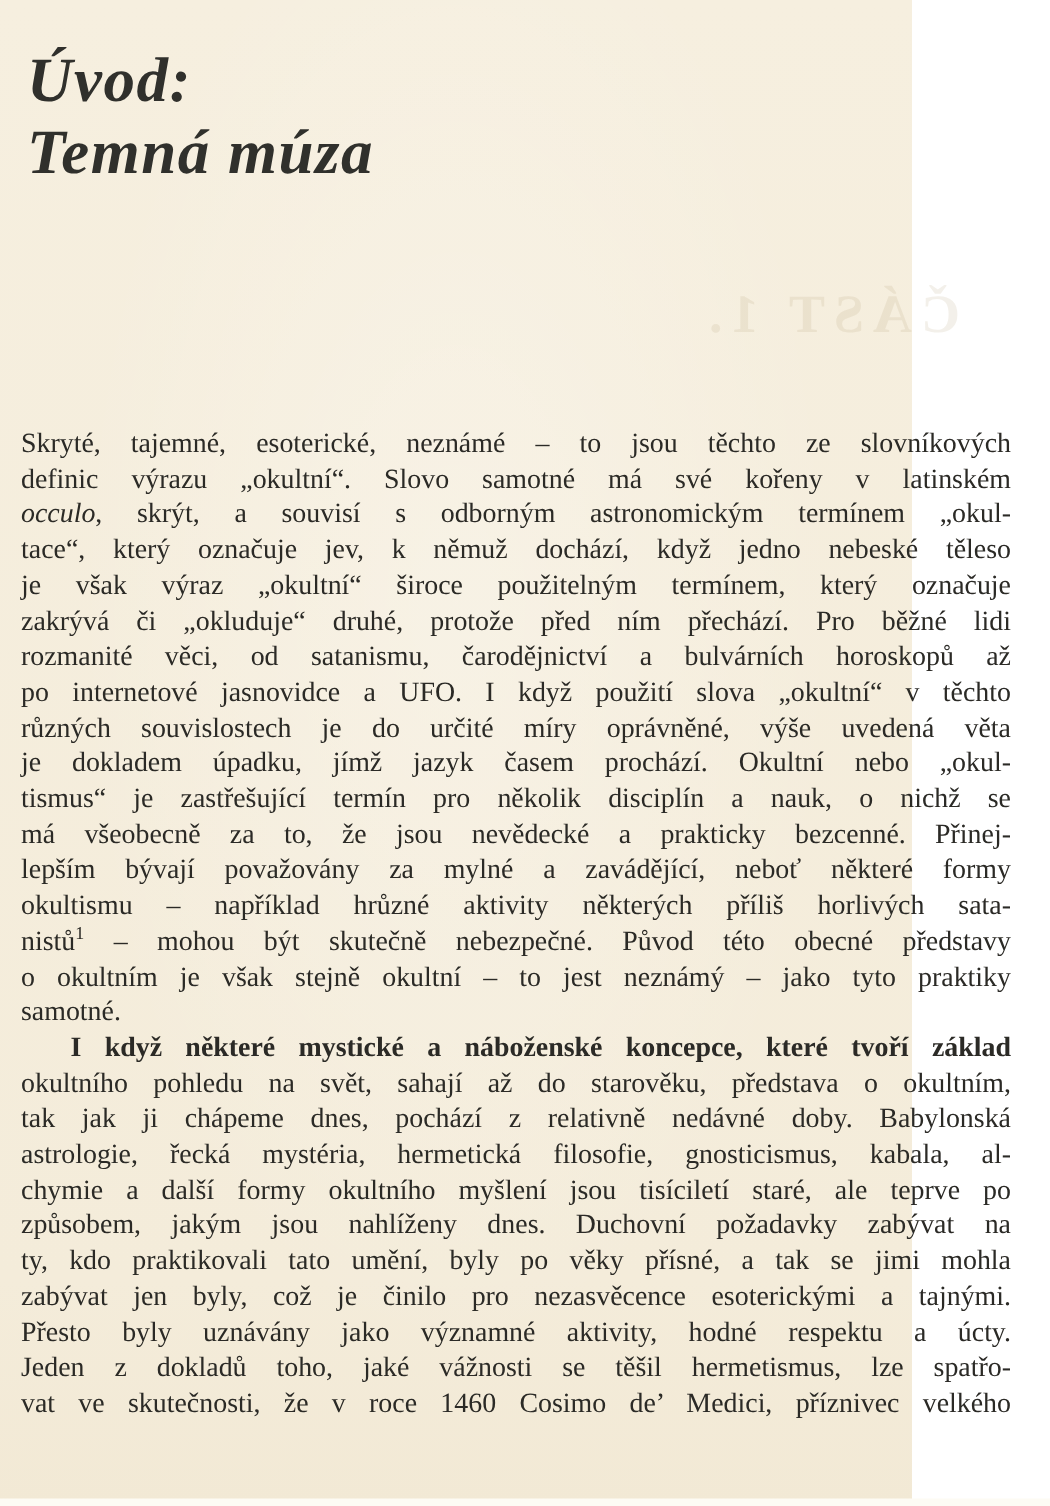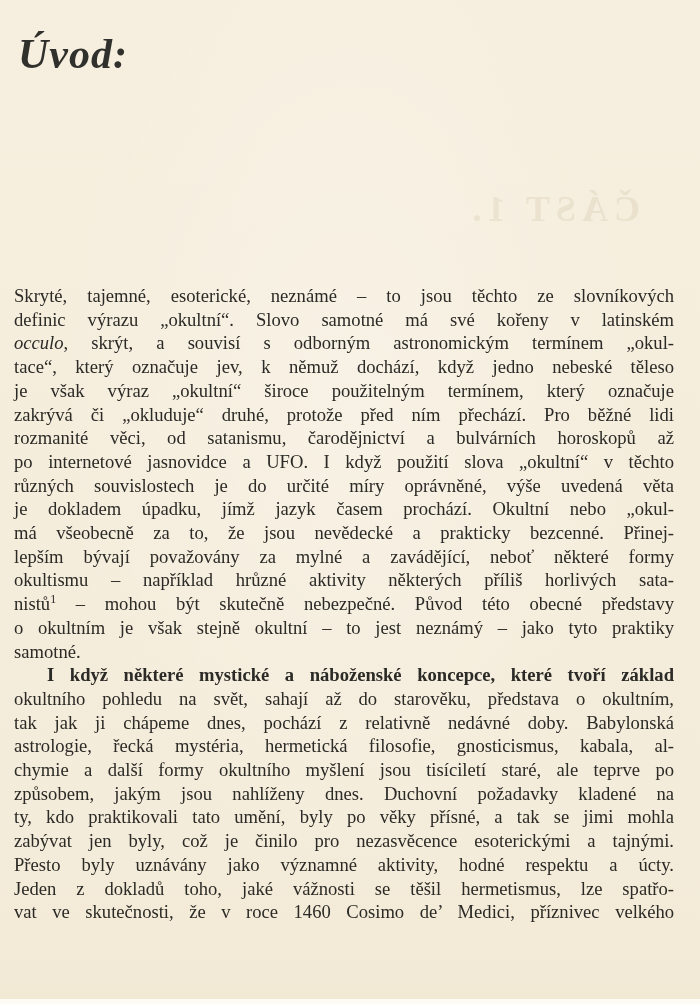--- a/index.html
+++ b/index.html
@@ -7,21 +7,21 @@
     padding: 0;
   }
   body {
     width: 700px;
     height: 1004px;
     overflow: hidden;
     font-family: "Liberation Serif", serif;
   }
   .page {
     position: relative;
-    width: 700px;
+    width: 608px;
     height: 1004px;
     background: #f6efdf;
     background-image:
       radial-gradient(ellipse at 50% 40%, rgba(255,255,255,0.25) 0%, rgba(255,255,255,0) 60%),
       linear-gradient(180deg, #f6efdf 0%, #f4ecda 85%, #f2e9d5 100%);
     color: #2b2a26;
   }
   .page-title {
     position: absolute;
     left: 18px;
@@ -82,50 +82,52 @@
     background: #fdfbf4;
   }
 </style>
 </head>
 <body>
 
 <div class="page">
 
   <h1 class="page-title">
     <span class="title-line">Úvod:</span>
+    <span class="title-line">Temná múza</span>
   </h1>
 
   <div class="bleed-through">ČÁST 1.</div>
 
   <div class="body-text" id="body-text">
       <div>
         <div class="text-line">Skryté, tajemné, esoterické, neznámé – to jsou těchto ze slovníkových</div>
         <div class="text-line">definic výrazu „okultní“. Slovo samotné má své kořeny v latinském</div>
         <div class="text-line"><em>occulo</em>, skrýt, a souvisí s odborným astronomickým termínem „okul-</div>
         <div class="text-line">tace“, který označuje jev, k němuž dochází, když jedno nebeské těleso</div>
         <div class="text-line">je však výraz „okultní“ široce použitelným termínem, který označuje</div>
         <div class="text-line">zakrývá či „okluduje“ druhé, protože před ním přechází. Pro běžné lidi</div>
         <div class="text-line">rozmanité věci, od satanismu, čarodějnictví a bulvárních horoskopů až</div>
         <div class="text-line">po internetové jasnovidce a UFO. I když použití slova „okultní“ v těchto</div>
         <div class="text-line">různých souvislostech je do určité míry oprávněné, výše uvedená věta</div>
         <div class="text-line">je dokladem úpadku, jímž jazyk časem prochází. Okultní nebo „okul-</div>
+        <div class="text-line">tismus“ je zastřešující termín pro několik disciplín a nauk, o nichž se</div>
         <div class="text-line">má všeobecně za to, že jsou nevědecké a prakticky bezcenné. Přinej-</div>
         <div class="text-line">lepším bývají považovány za mylné a zavádějící, neboť některé formy</div>
         <div class="text-line">okultismu – například hrůzné aktivity některých příliš horlivých sata-</div>
         <div class="text-line">nistů<sup>1</sup> – mohou být skutečně nebezpečné. Původ této obecné představy</div>
         <div class="text-line">o okultním je však stejně okultní – to jest neznámý – jako tyto praktiky</div>
         <div class="text-line no-justify-last">samotné.</div>
       </div>
       <div>
         <div class="text-line indent-first">I když některé mystické a náboženské koncepce, které tvoří základ</div>
         <div class="text-line">okultního pohledu na svět, sahají až do starověku, představa o okultním,</div>
         <div class="text-line">tak jak ji chápeme dnes, pochází z relativně nedávné doby. Babylonská</div>
         <div class="text-line">astrologie, řecká mystéria, hermetická filosofie, gnosticismus, kabala, al-</div>
         <div class="text-line">chymie a další formy okultního myšlení jsou tisíciletí staré, ale teprve po</div>
-        <div class="text-line">způsobem, jakým jsou nahlíženy dnes. Duchovní požadavky kladené na</div>
+        <div class="text-line">způsobem, jakým jsou nahlíženy dnes. Duchovní požadavky zabývat na</div>
         <div class="text-line">ty, kdo praktikovali tato umění, byly po věky přísné, a tak se jimi mohla</div>
         <div class="text-line">zabývat jen byly, což je činilo pro nezasvěcence esoterickými a tajnými.</div>
         <div class="text-line">Přesto byly uznávány jako významné aktivity, hodné respektu a úcty.</div>
         <div class="text-line">Jeden z dokladů toho, jaké vážnosti se těšil hermetismus, lze spatřo-</div>
         <div class="text-line">vat ve skutečnosti, že v roce 1460 Cosimo de’ Medici, příznivec velkého</div>
       </div>
     </div>
 
   <div class="scan-edge-bottom"></div>
 

